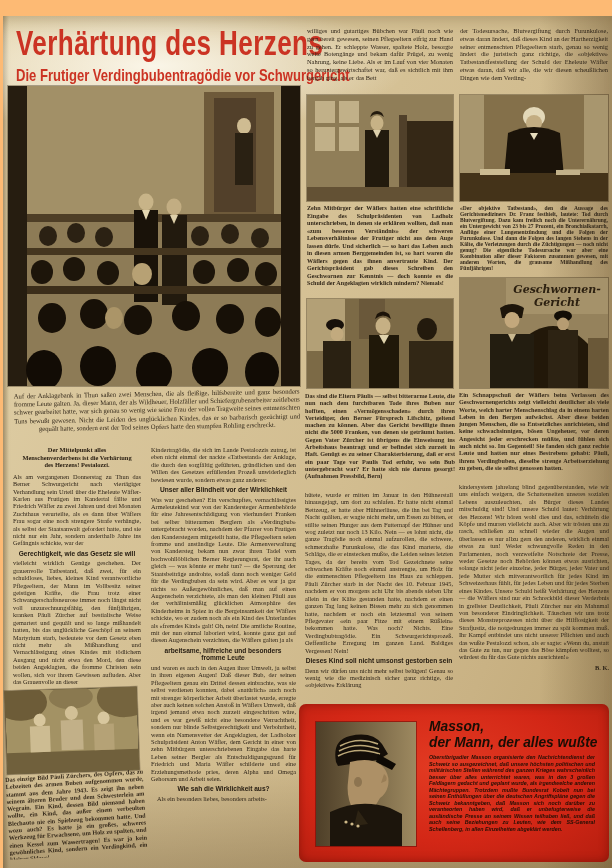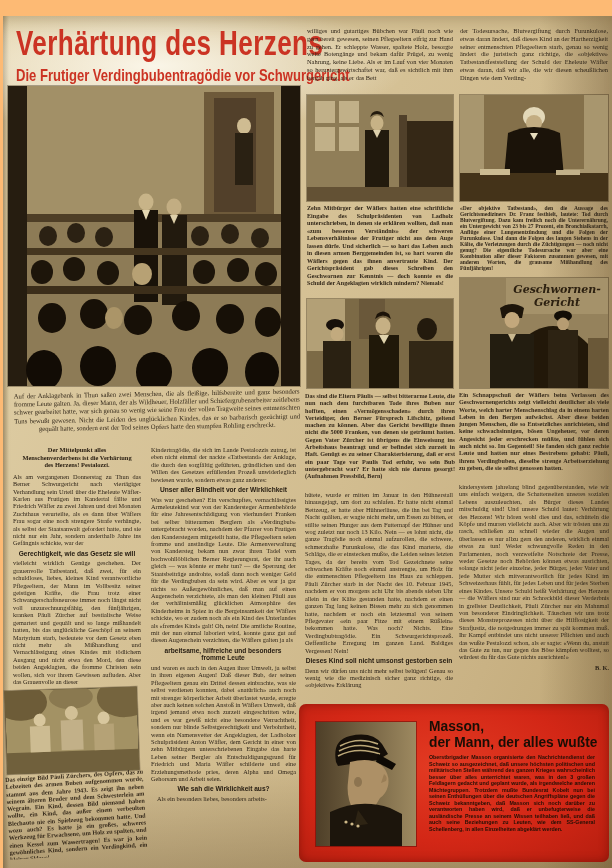--- a/index.html
+++ b/index.html
@@ -29,21 +29,21 @@
   .cap{font-weight:bold;font-size:6.2px;line-height:7.3px;text-align:justify;overflow:hidden;color:#372b1c;}
   .cap-center{font-size:6.7px;line-height:8.2px;text-align:justify;text-align-last:center;overflow:hidden;color:#33281a;}
   .colhead{font-family:"Liberation Sans",sans-serif;font-weight:700;font-size:6.6px;line-height:7.6px;
     text-align:center;margin:2px 0 2px 0;color:#241b10;}
   .motto{font-weight:bold;font-size:6.4px;line-height:7.6px;text-align:center;margin:0 6px 4px 6px;color:#2c2114;}
   .sig{text-align:right;font-weight:bold;font-size:6.4px;margin-top:1px;}
   .photo{display:block;background:#6d5c3e;box-shadow:0 0 0 1px rgba(40,28,12,.35);}
   
   #masson{position:absolute;left:299px;top:704px;width:310px;height:158px;border-radius:7px;
     background:radial-gradient(ellipse at 45% 40%, #e23a22 0%, #d32716 55%, #b51e0f 100%);
-    box-shadow:inset 0 0 10px rgba(90,10,0,.5);}
+    box-shadow:inset 0 0 10px rgba(90,10,0,.5);font-style:italic;}
   #masson .m-title{font-family:"Liberation Sans",sans-serif;font-weight:700;color:#190e05;
     font-size:14.5px;line-height:15.5px;transform:scale(.95,1.05);transform-origin:left top;white-space:nowrap;}
   #masson .m-body{font-family:"Liberation Sans",sans-serif;font-weight:700;color:#230f05;
     font-size:5.3px;line-height:6.55px;text-align:justify;overflow:hidden;}
 </style>
 </head>
 <body>
 
 <div id="stage">
   <div id="paper"></div>

